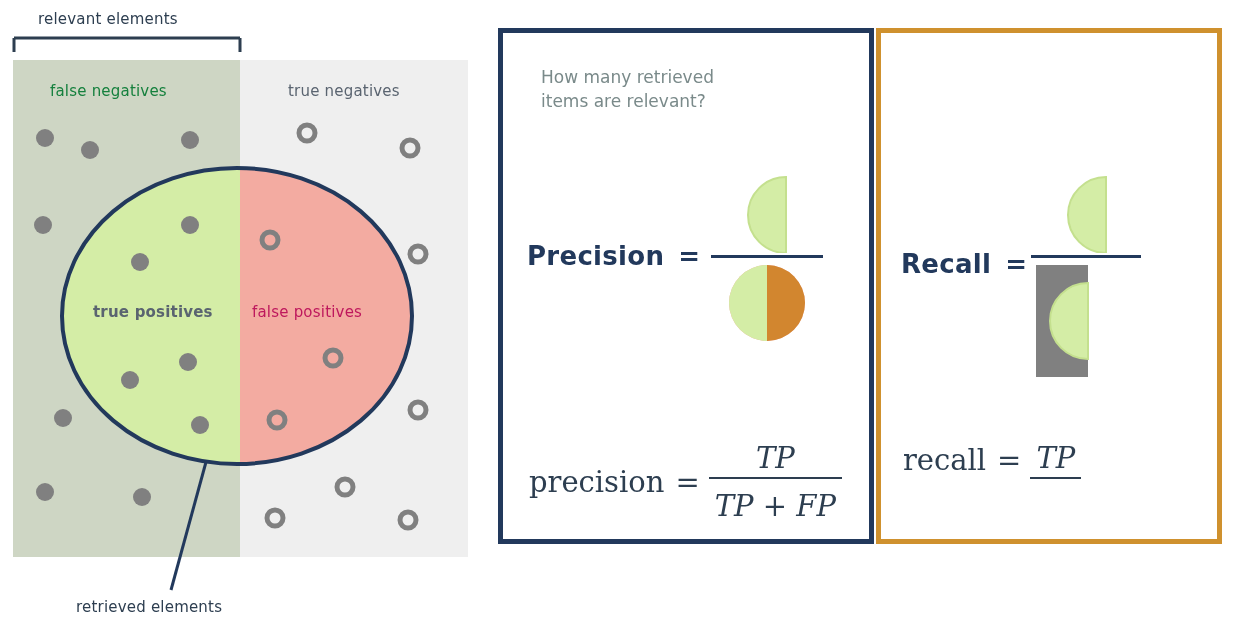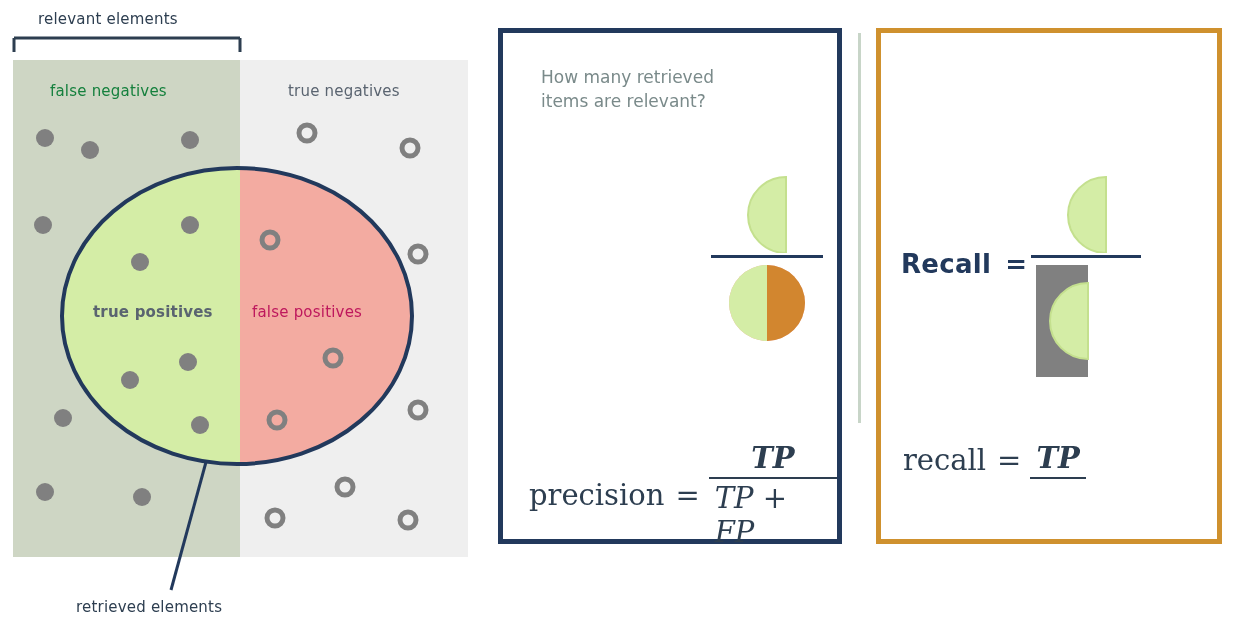--- a/index.html
+++ b/index.html
@@ -38,21 +38,21 @@
   #label-retrieved-elements{ left: 76px;  top: 598px; color:#2d3e50; }
 
   
   .metric-panel {
     position: absolute;
     background: #ffffff;
     box-sizing: border-box;
   }
   #precision-panel {
     left: 498px; top: 28px;
-    width: 344px; height: 516px;
+    width: 376px; height: 516px;
     border: 5px solid #22395c;
   }
   #recall-panel {
     left: 876px; top: 28px;
     width: 346px; height: 516px;
     border: 5px solid #cf912e;
   }
   #panel-divider {
     position: absolute;
     left: 858px; top: 33px;
@@ -100,22 +100,22 @@
     color: #2d3e50;
     display: flex;
     align-items: center;
   }
   #precision-math { left: 26px; top: 408px; }
   #recall-math    { left: 22px; top: 408px; }
 
   .math-name  { font-size: 29px; }
   .math-eq    { font-size: 29px; margin: 0 9px 0 11px; }
   .math-frac  { display: inline-flex; flex-direction: column; align-items: center; }
-  .math-num   { font-size: 29px; font-style: italic; padding: 0 6px 2px 6px; font-weight: bold; }
-  .math-den   { font-size: 29px; font-style: italic; padding: 2px 6px 0 6px; }
+  .math-num   { font-size: 29px; font-style: italic; padding: 0 6px 2px 6px; }
+  .math-den   { font-size: 29px; font-style: italic; padding: 10px 6px 0 6px; }
   .math-rule  { width: 100%; height: 2px; background: #2d3e50; }
 </style>
 </head>
 <body>
 
 <div id="venn-figure">
 
   <svg id="venn-svg" width="480" height="630" viewBox="0 0 480 630">
     <defs>
       <clipPath id="clip-left">
@@ -181,20 +181,23 @@
   <div class="venn-label" id="label-retrieved-elements">retrieved elements</div>
 </div>
 
 <div id="panel-divider"></div>
 
 <div class="metric-panel" id="precision-panel">
 
   <div class="panel-question">How many retrieved
 items are relevant?</div>
 
+  <div class="metric-word" id="precision-word">
+    <span>Precision</span><span style="margin-left:14px">=</span>
+  </div>
 
   <div class="visual-fraction" id="precision-visual">
 
     <svg width="120" height="80" style="position:absolute;left:0;top:0;">
       <path d="M 75 4 A 38 38 0 0 0 75 80 Z" fill="#d4eda6" stroke="#c4e08e" stroke-width="2"></path>
     </svg>
 
     <div class="frac-bar"></div>
 
     <svg width="120" height="86" style="position:absolute;left:0;top:92px;">

